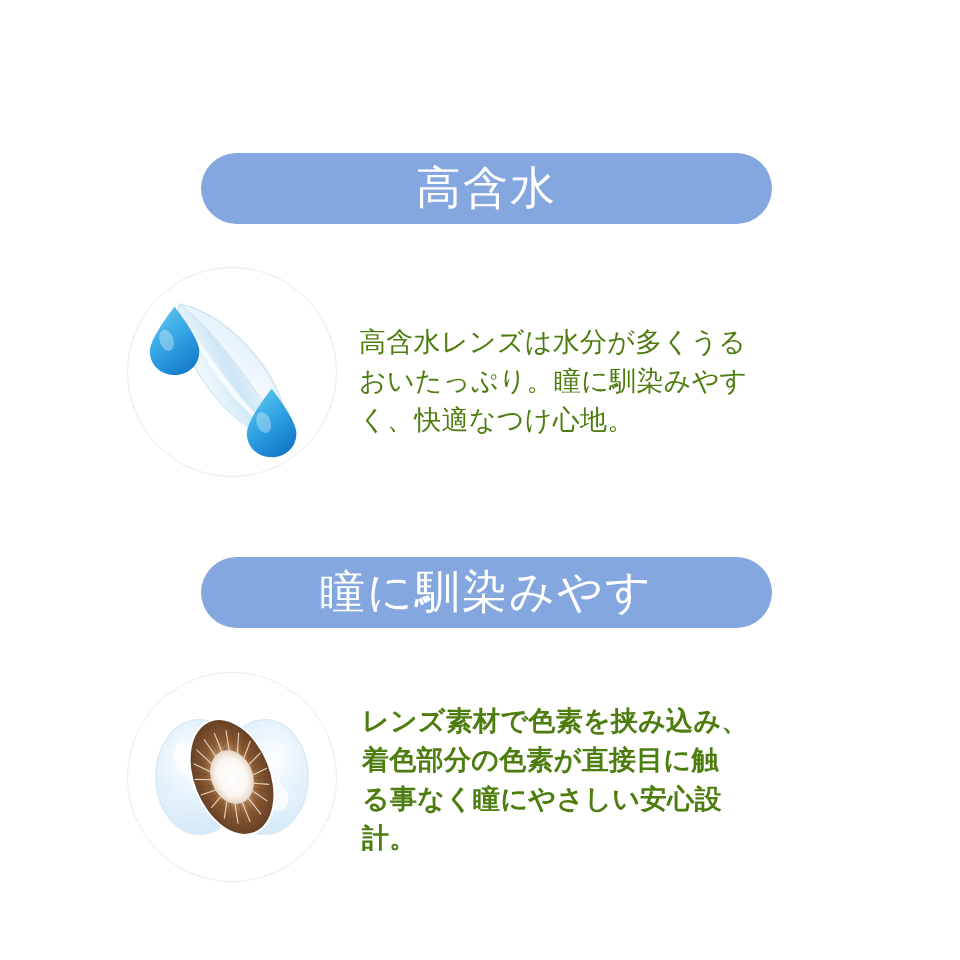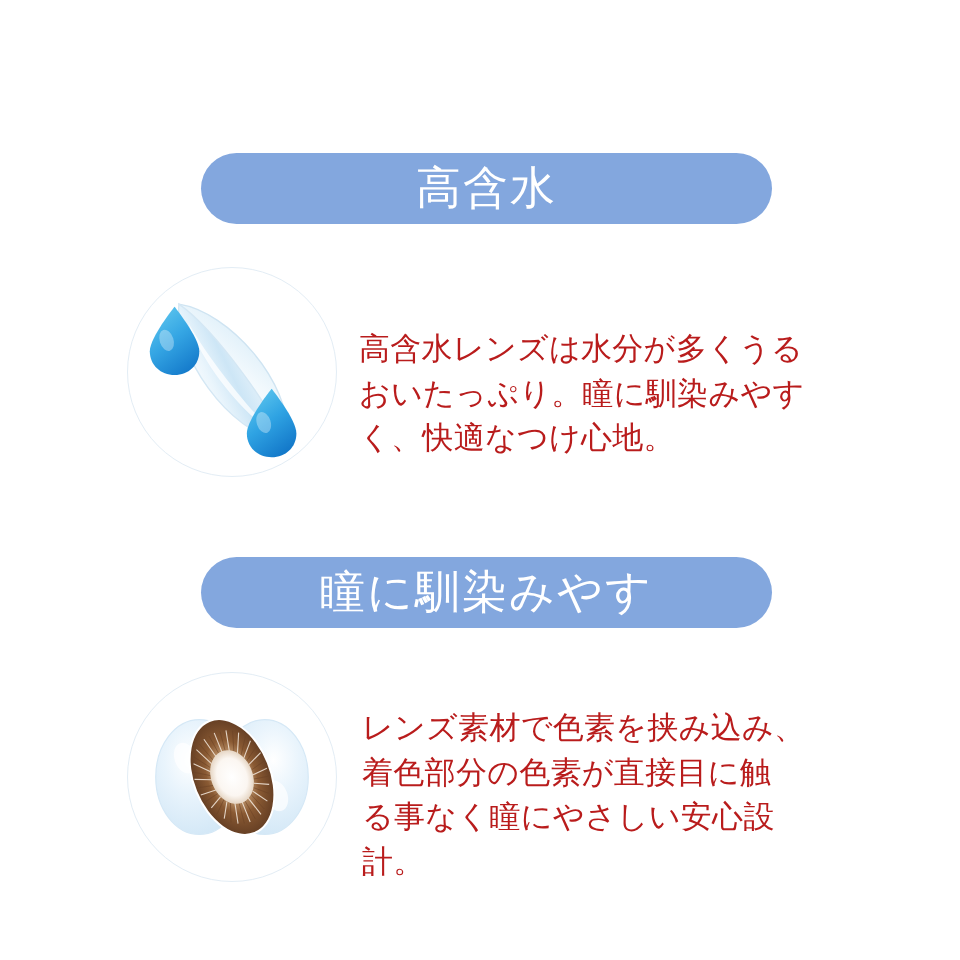--- a/index.html
+++ b/index.html
@@ -69,36 +69,37 @@
     box-sizing: border-box;
     overflow: hidden;
   }
   .icon-circle-1 { top: 114px; }
   .icon-circle-2 { top: 115px; }
   .icon-circle svg { display: block; width: 100%; height: 100%; }
 
   
   .body-text {
     position: absolute;
-    color: #b91c1c;
-    font-size: 31px;
+    color: #4d7c0f;
+    font-size: 27px;
     line-height: 1.44;
     letter-spacing: 0.3px;
     font-weight: 400;
     white-space: pre-line;
   }
   .body-text-1 {
     left: 359px;
     top: 143px;
     width: 478px;
   }
   .body-text-2 {
     left: 362px;
     top: 118px;
     width: 480px;
+    font-weight: bold;
   }
 </style>
 </head>
 <body>
 
 <div class="page">
 
   <div class="section section-1">
 
     <div class="banner">

